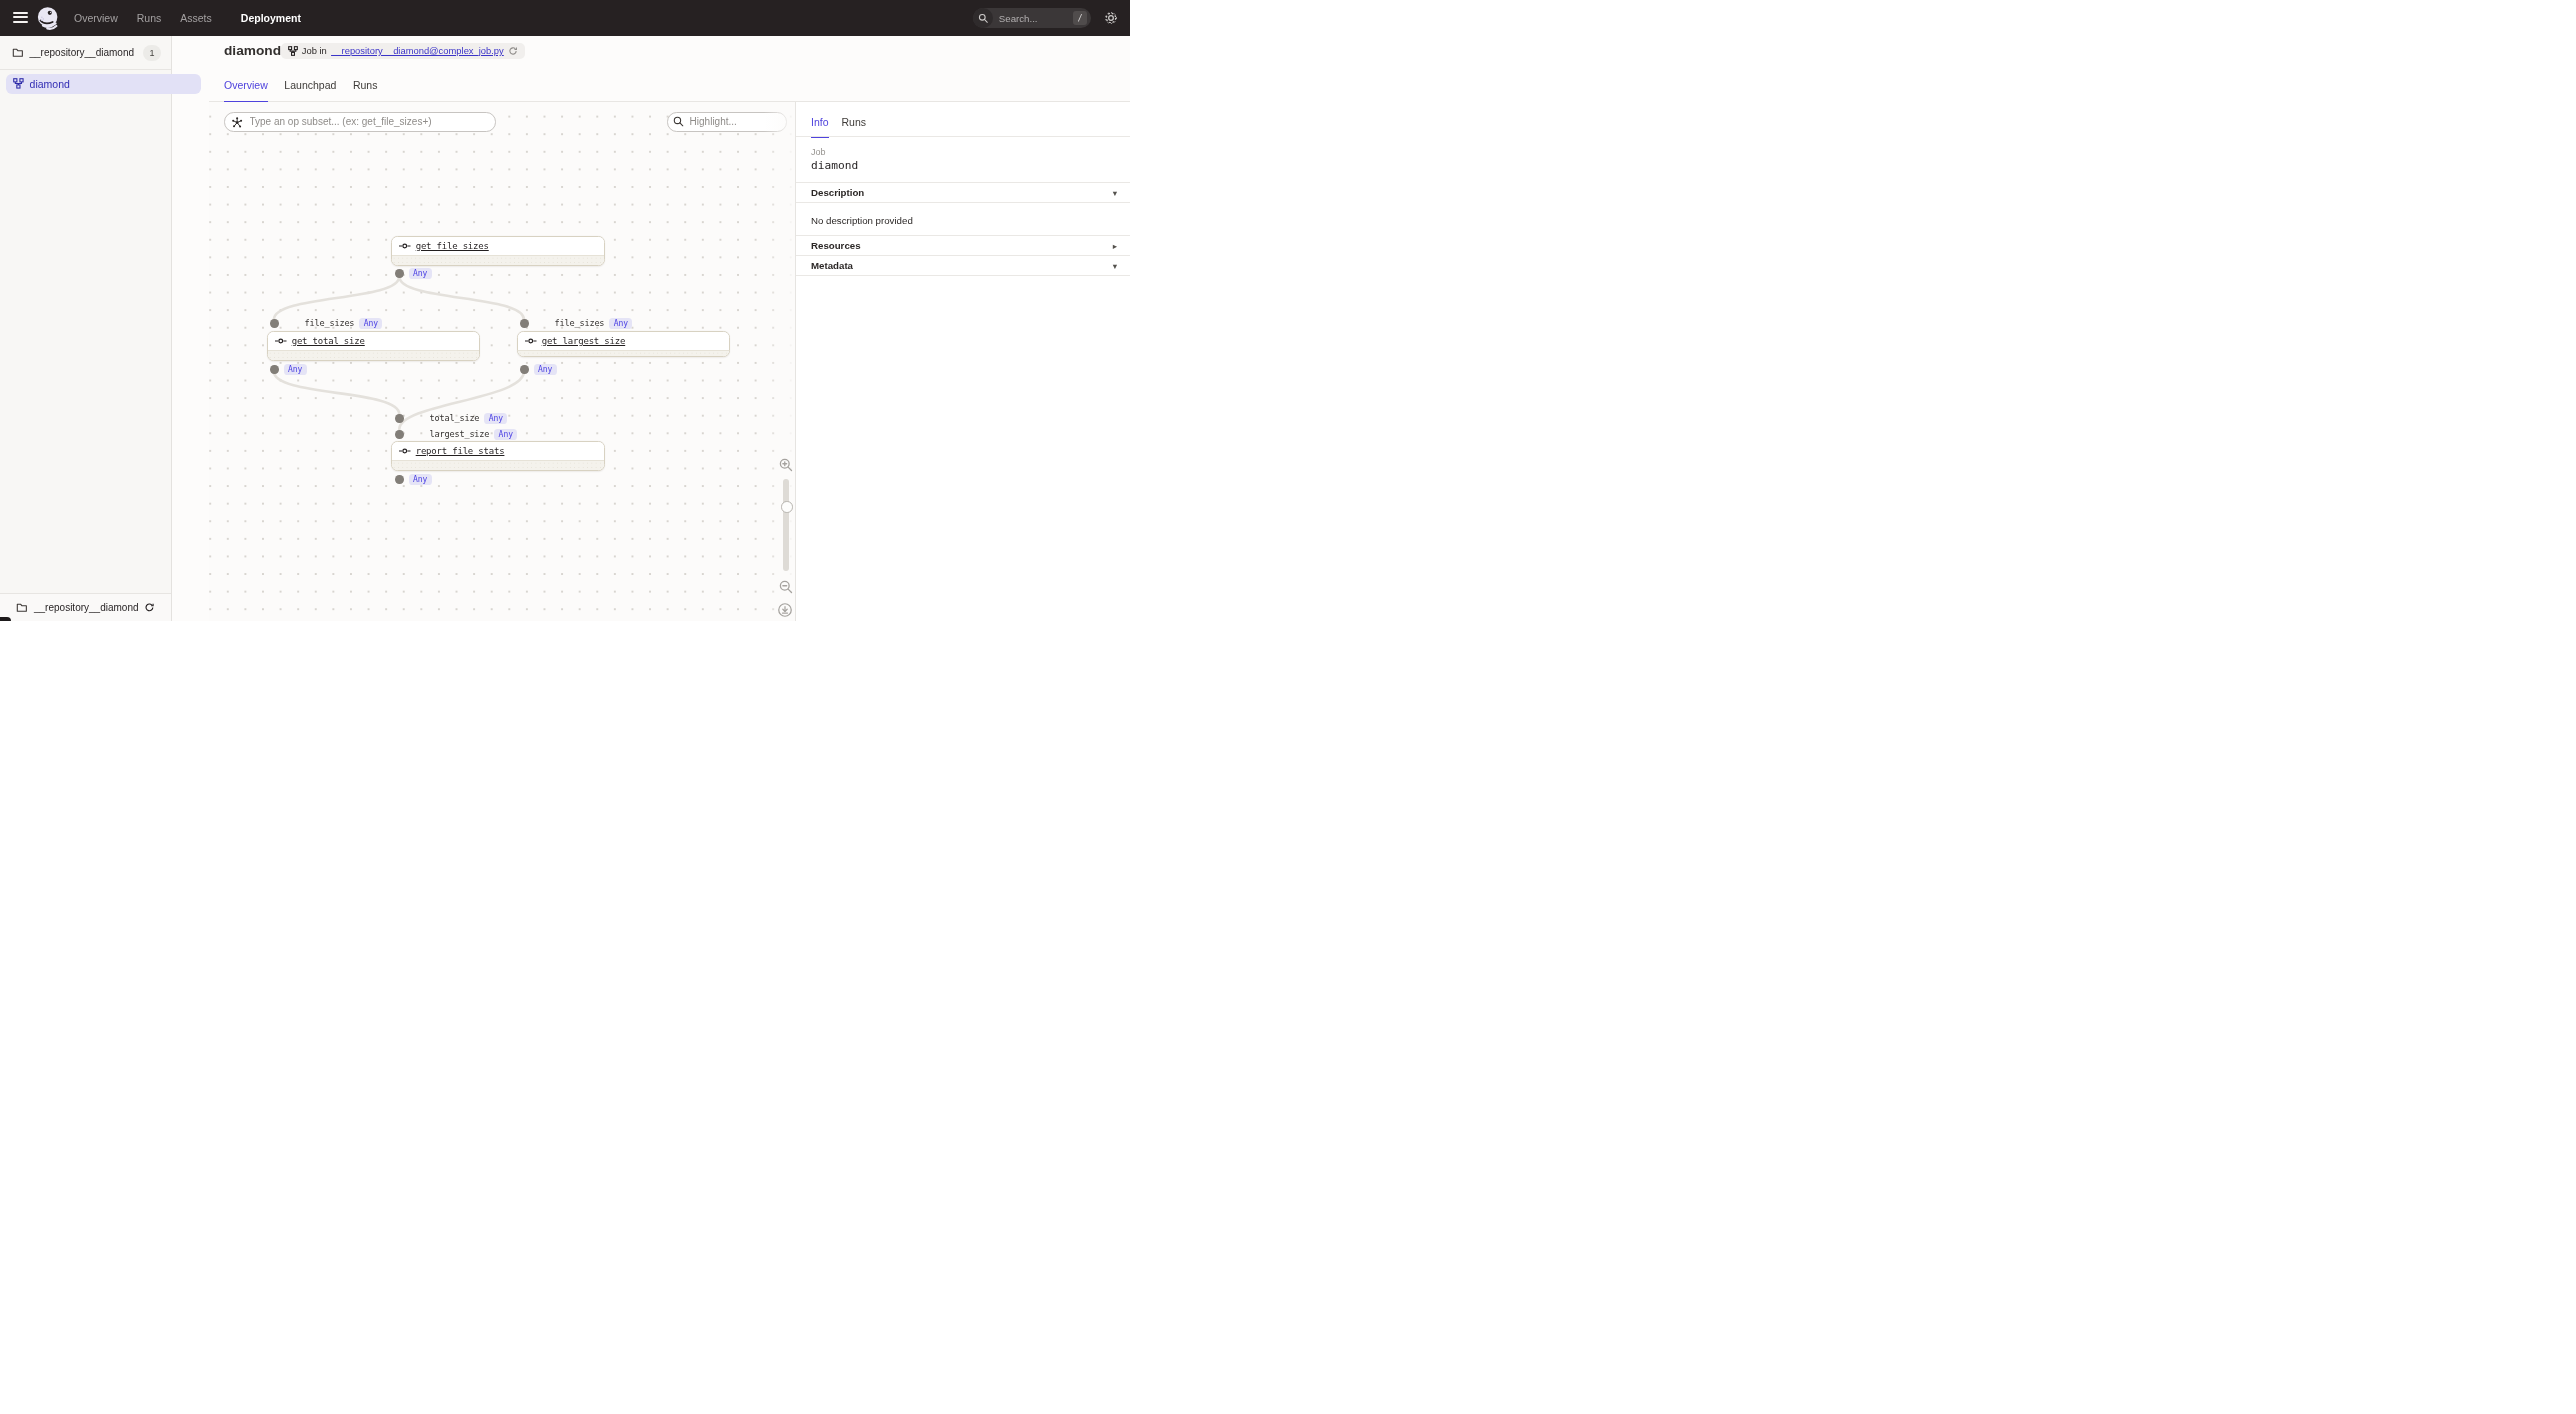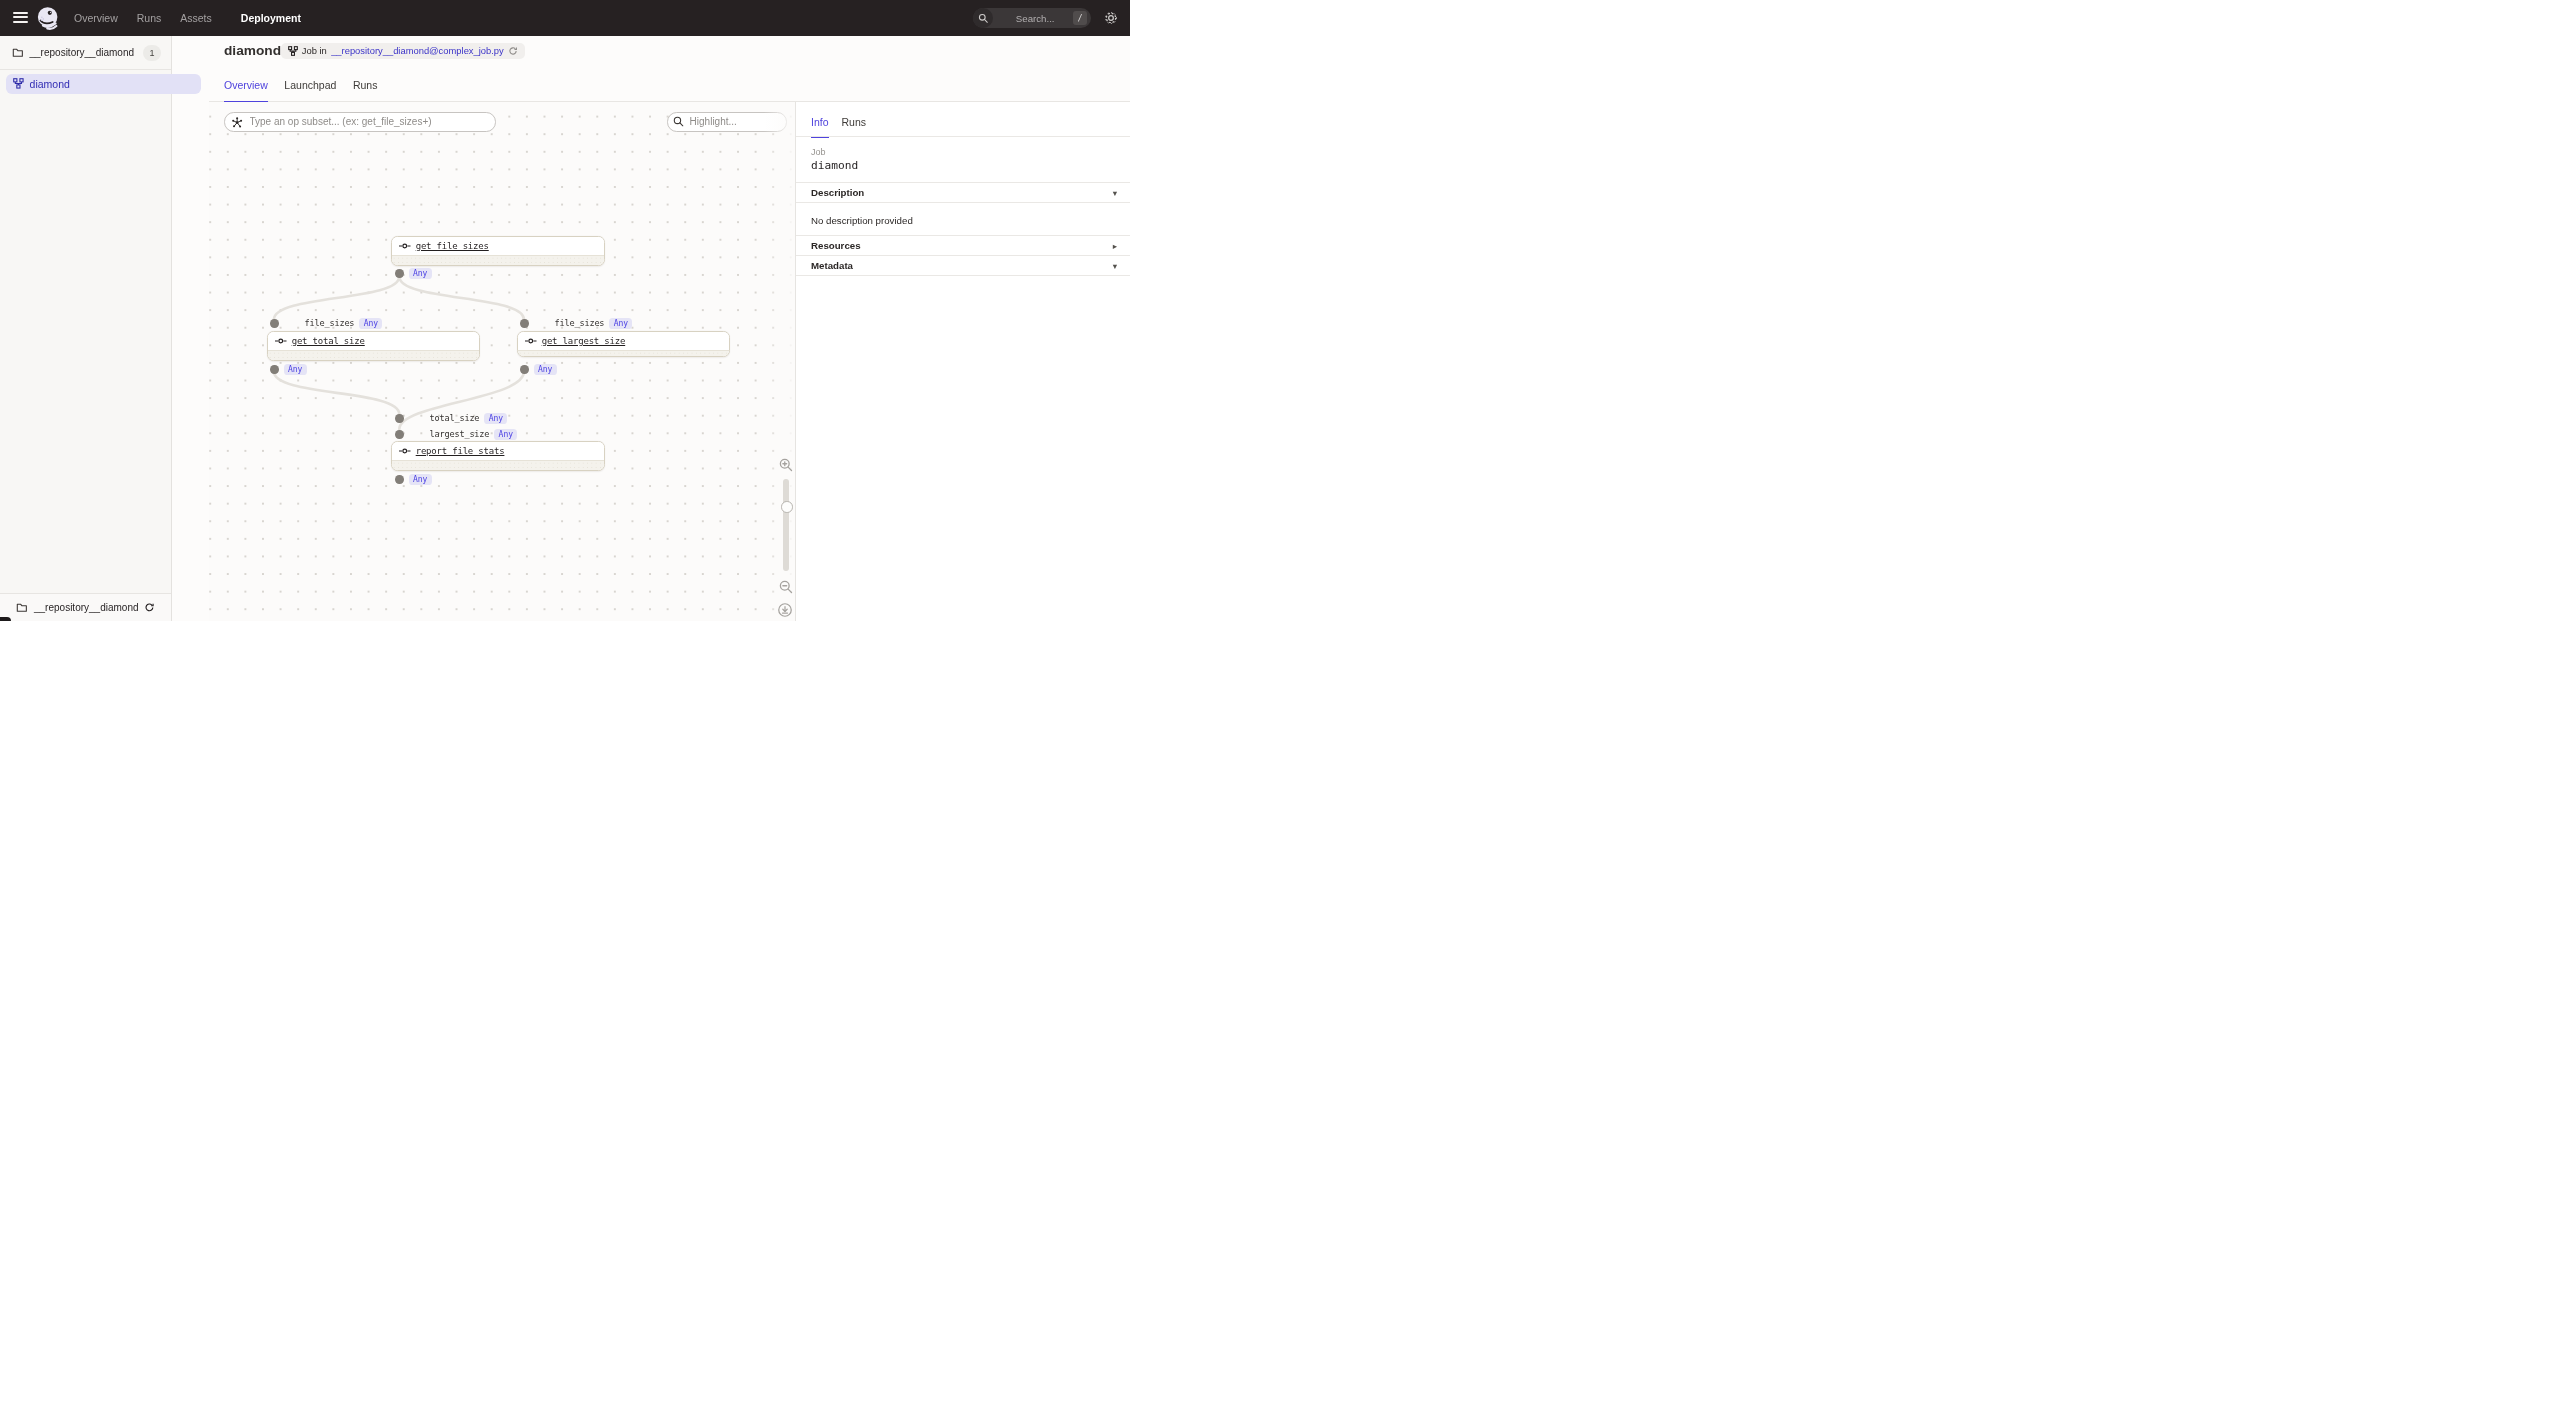--- a/index.html
+++ b/index.html
@@ -9,21 +9,21 @@
   .mono { font-family:"DejaVu Sans Mono","Liberation Mono",monospace; }
 
   
   .topnav { position:absolute; left:0; top:0; width:1130px; height:36px; background:#262122; }
   .hamburger { position:absolute; left:13px; top:11.5px; width:15px; height:13px; cursor:pointer; }
   .hamburger span { display:block; width:15px; height:2px; background:#F4F2F1; border-radius:1.4px; margin-bottom:2.5px; }
   .logo { position:absolute; left:35px; top:5px; width:26px; height:26px; }
   .navlinks { position:absolute; left:74px; top:0; height:36px; display:flex; align-items:center; gap:19px; }
   .navlink { font-size:10.5px; color:#A3A0A1; text-decoration:none; cursor:pointer; }
   .navlink.active { color:#FFFFFF; font-weight:700;padding-left:10px; }
-  .search { position:absolute; left:973px; top:8px; width:118px; height:20px; background:#3B3738; border-radius:10px; display:flex; align-items:center; cursor:text;gap:17px; }
+  .search { position:absolute; left:973px; top:8px; width:118px; height:20px; background:#3B3738; border-radius:10px; display:flex; align-items:center; cursor:text; }
   .search-ic { width:20px; height:20px; border-radius:50%; background:#2F2B2C; display:flex; align-items:center; justify-content:center; flex:0 0 auto; }
   .search-ph { flex:1; margin-left:5.8px; font-size:9.7px; color:#B3B0B1; }
   .kbd { margin-right:3.6px; width:14.4px; height:14.4px; background:#504C4C; border-radius:2.9px; color:#DCDADA; font-size:8.6px; display:flex; align-items:center; justify-content:center; }
   .gear { position:absolute; left:1103px; top:10px; width:16px; height:16px; cursor:pointer; }
 
   
   .sidebar { position:absolute; left:0; top:36px; width:172px; height:585px; background:#F8F7F5; border-right:0.7px solid #E4E2DF; }
   .repo-row { position:absolute; left:0; top:0; width:100%; height:34px; display:flex; align-items:center; padding:0 10px 0 11.5px; cursor:pointer; border-bottom:0.7px solid #E7E5E2; }
   .repo-row .label { margin-left:6.5px; font-size:10px; color:#231F20; flex:1; }
   .count-badge { width:18px; height:16px; background:#ECEBE8; border-radius:8.6px; font-size:9px; color:#45423F; display:flex; align-items:center; justify-content:center; }
@@ -31,21 +31,21 @@
   .sideitem.selected { background:#E2E1F6; }
   .sideitem .label { margin-left:5.8px; font-size:10.5px; color:#322DB4; }
   .side-footer { position:absolute; left:0; bottom:0; width:100%; height:28px; border-top:0.7px solid #E7E5E2; background:#FAF9F8; display:flex; align-items:center; padding-left:16px; }
   .side-footer .label { margin:0 5.8px 0 6.5px; font-size:10px; color:#231F20; }
 
   
   .main-header { position:absolute; left:209px; top:36px; width:921px; height:66px; background:#FDFCFB; border-bottom:0.7px solid #E8E6E3; }
   .page-title { position:absolute; left:15px; top:7.2px; font-size:13.7px; font-weight:700; color:#33302E; }
   .job-pill { position:absolute; left:72px; top:6.5px; height:16.6px; background:#F1EFED; border-radius:5px; display:flex; align-items:center; gap:4.3px; padding:0 6.5px; }
   .job-pill .prefix { font-size:9.4px; color:#2B2726; }
-  .job-pill a { font-size:9.4px; color:#3C34C8; cursor:pointer; }
+  .job-pill a { font-size:9.4px; color:#3C34C8; text-decoration:underline; cursor:pointer; }
   .tabs { position:absolute; left:15px; bottom:-0.7px; display:flex; gap:16.6px; }
   .tab { font-size:10.5px; color:#3E3B38; padding-bottom:9.4px; border-bottom:1.8px solid transparent; cursor:pointer; }
   .tab.active { color:#4F43DD; border-bottom-color:#4F43DD; font-weight:500; }
 
   
   .graph { position:absolute; left:209px; top:102px; width:586px; height:519px;
     background-color:#FCFBFA;
     background-image:radial-gradient(circle, #D8D5D0 1.2px, transparent 1.2px);
     background-size:17.6px 17.6px; background-position:10px 5.8px; }
   .graph svg.edges { position:absolute; left:0; top:0; }

